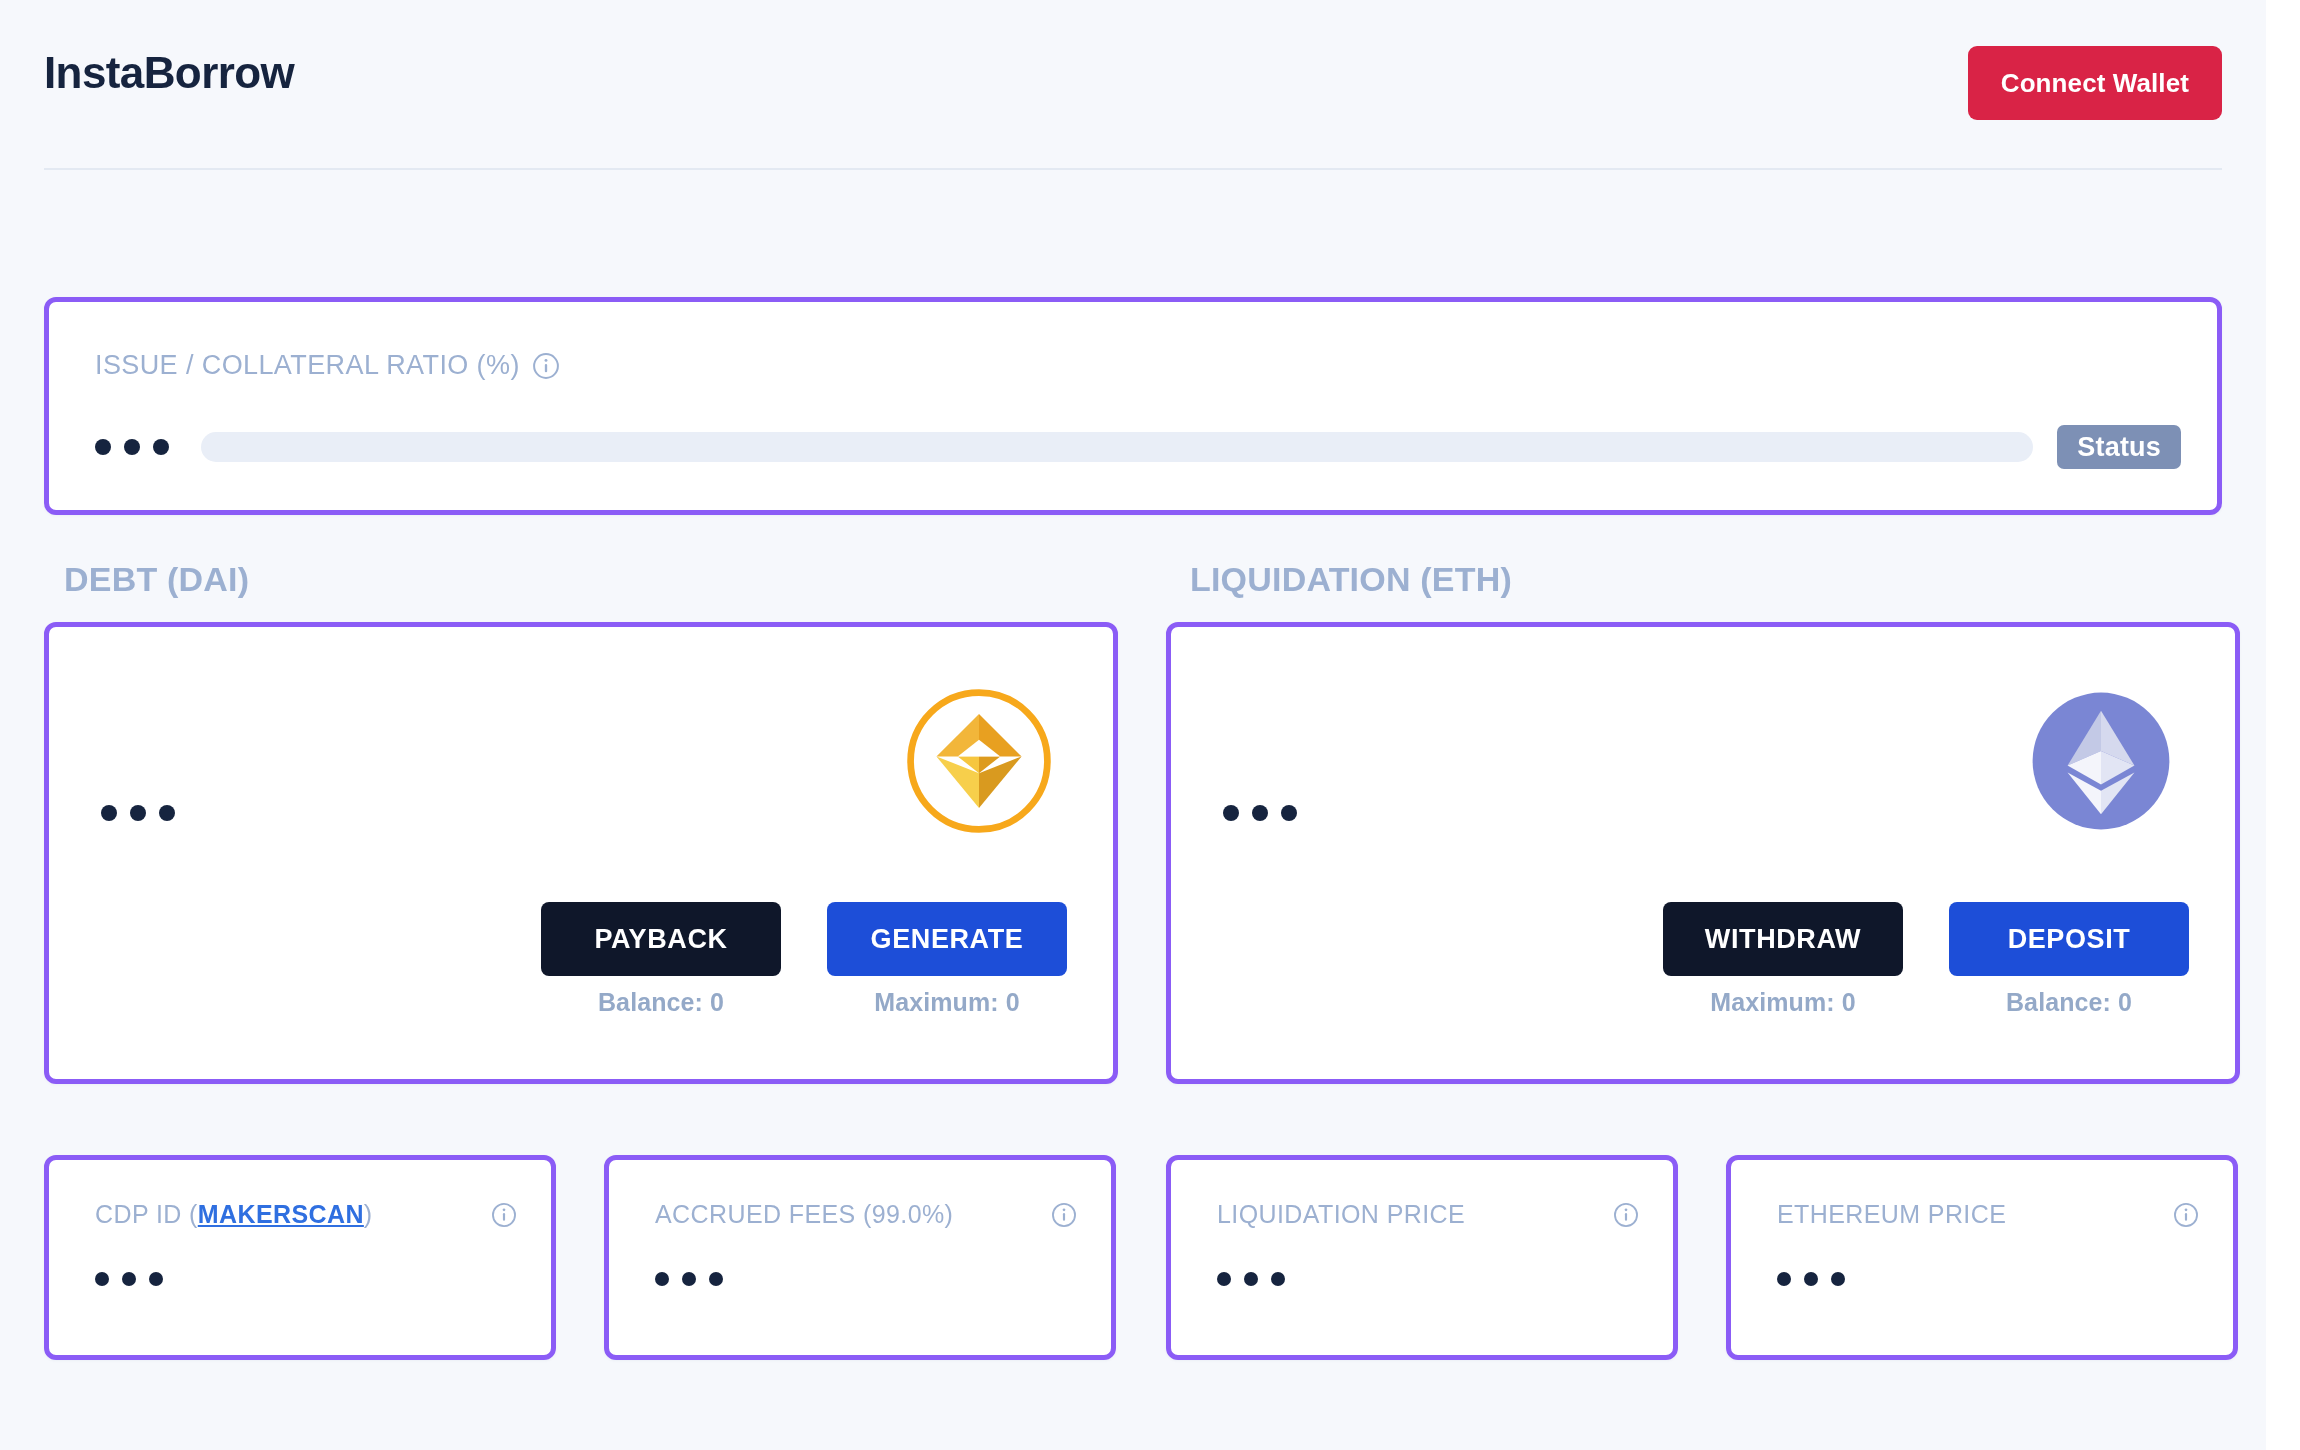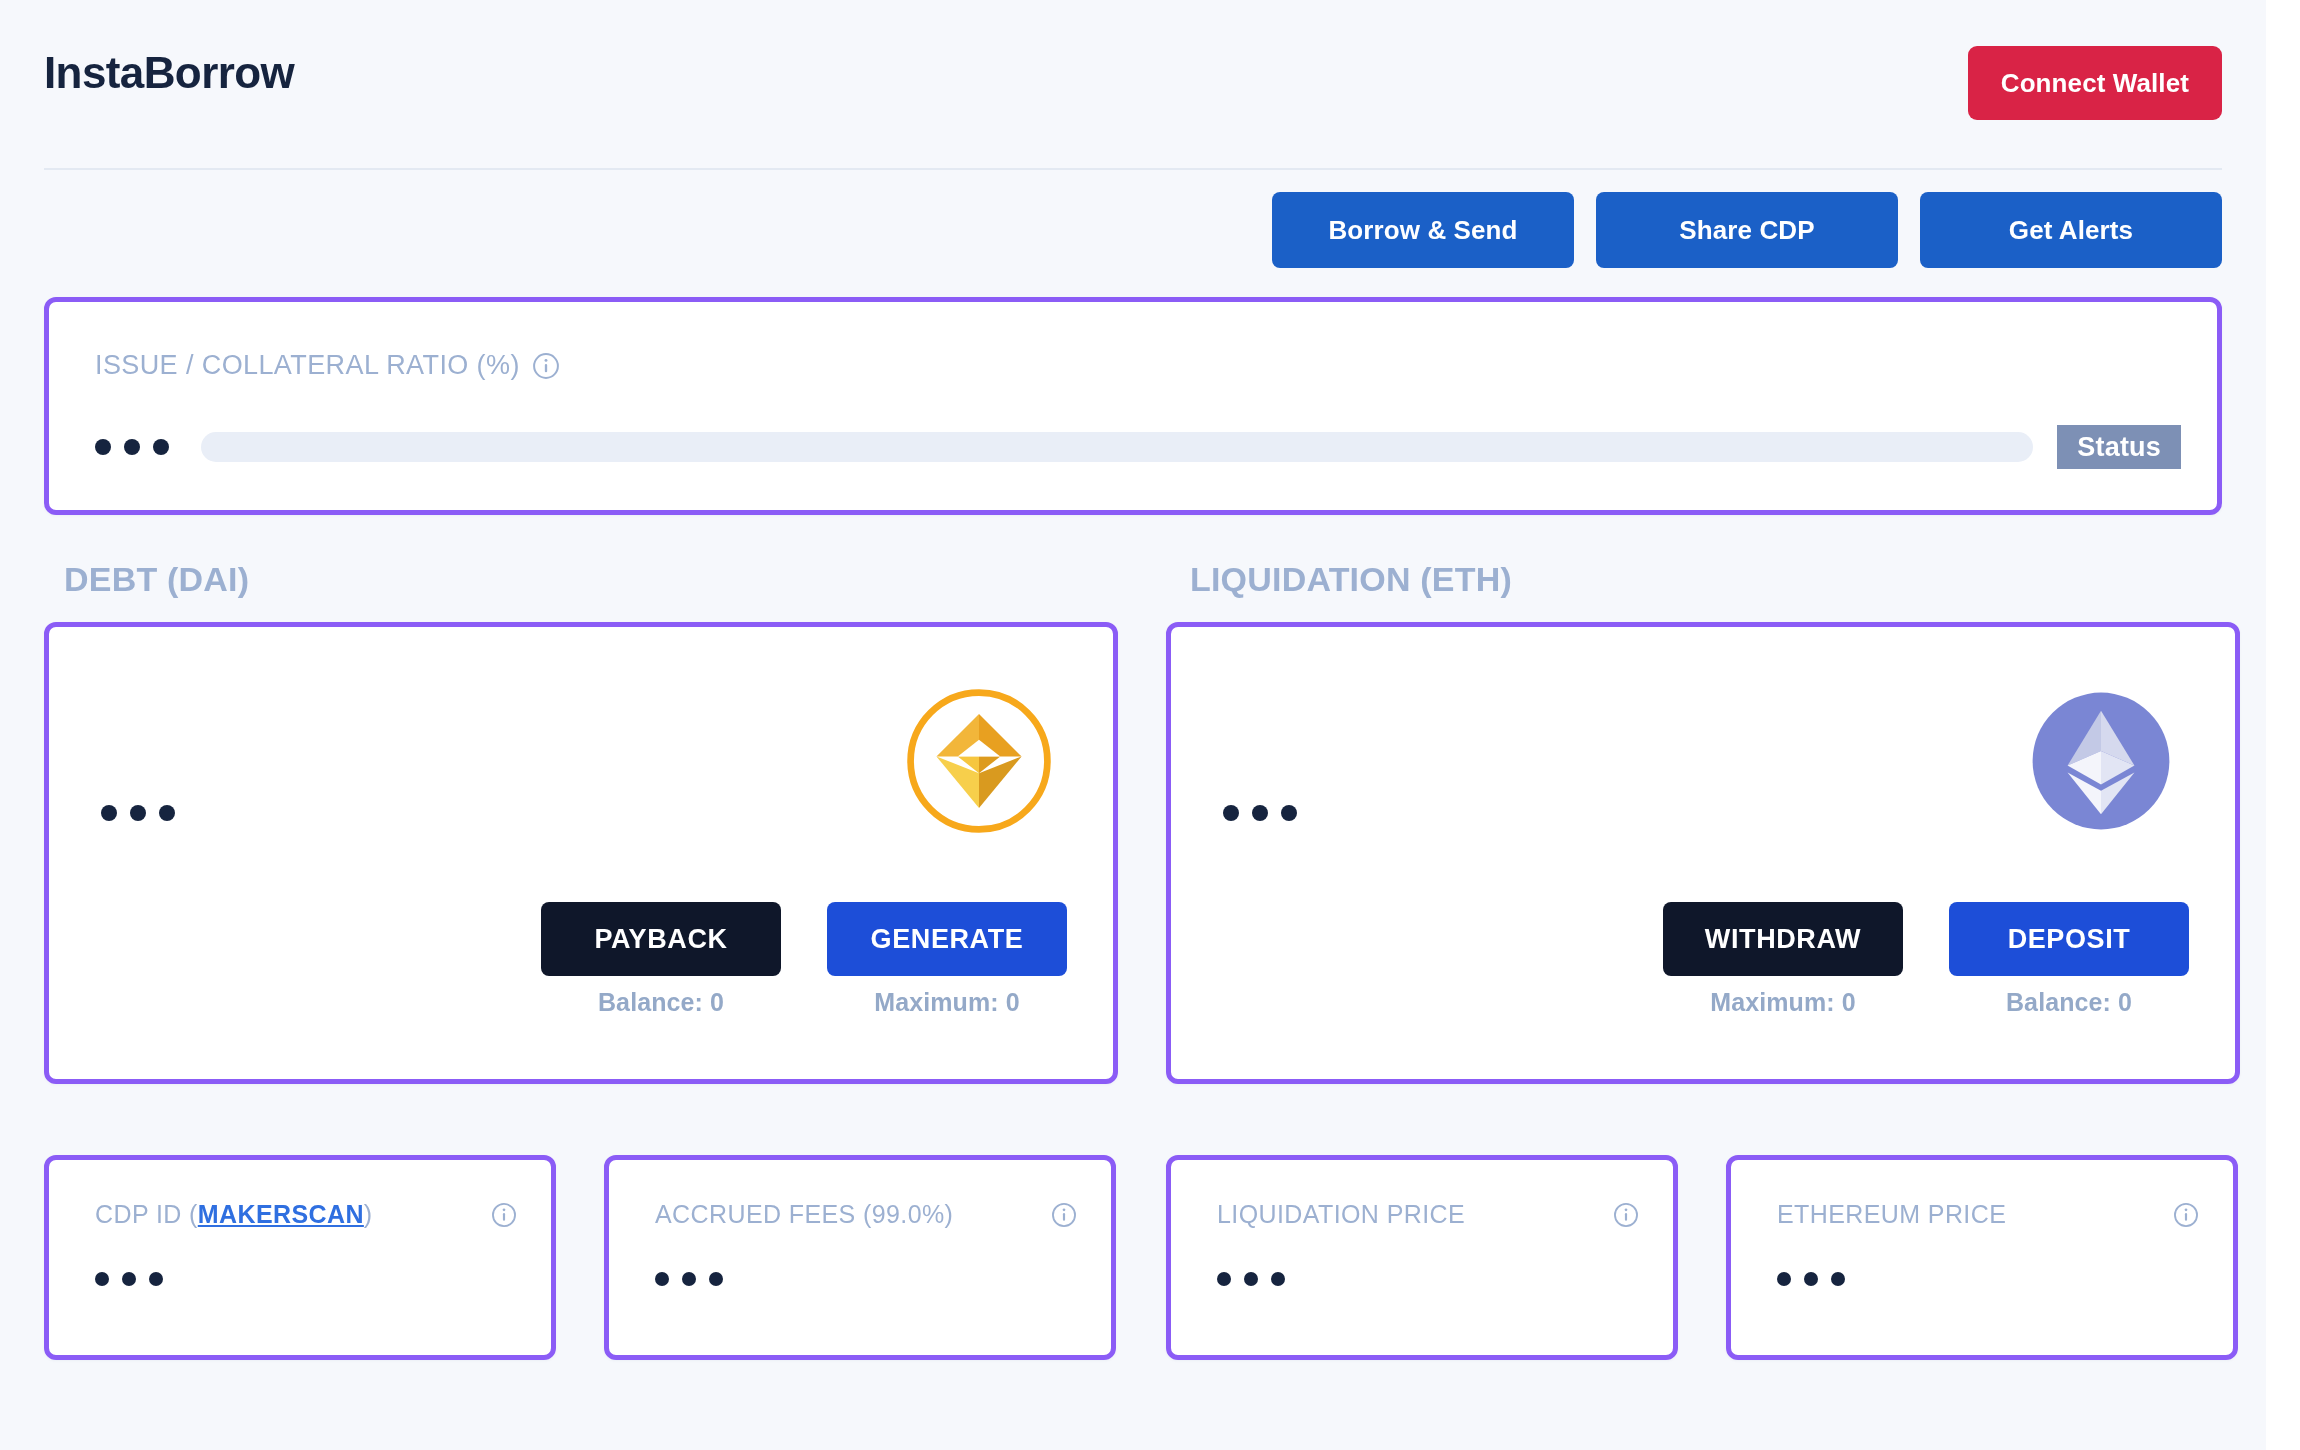--- a/index.html
+++ b/index.html
@@ -157,21 +157,21 @@
     position: absolute;
     left: 0; top: 0; bottom: 0;
     width: 0%;
     background: #1b60c7;
     border-radius: 15px;
   }
   .status-badge {
     margin-left: 24px;
     height: 44px;
     padding: 0 20px;
-    border-radius: 0;
+    border-radius: 7px;
     background: #7d90b5;
     color: #ffffff;
     font-size: 27px;
     font-weight: 700;
     letter-spacing: 0.2px;
     display: flex;
     align-items: center;
     justify-content: center;
     white-space: nowrap;
   }
@@ -322,25 +322,20 @@
 
 <div class="page">
   <div class="app-shell">
 
     <div class="header">
       <div class="brand">InstaBorrow</div>
       <button class="connect-wallet">Connect Wallet</button>
       <div class="header-rule"></div>
     </div>
 
-    <div class="action-row">
-      <button class="action-btn">Borrow &amp; Send</button>
-      <button class="action-btn">Share CDP</button>
-      <button class="action-btn">Get Alerts</button>
-    </div>
 
     <div class="card ratio-card">
       <div class="ratio-label-row">
         <span class="ratio-label">ISSUE / COLLATERAL RATIO (%)</span>
         <svg class="info-icon lg" viewBox="0 0 24 24">
           <circle cx="12" cy="12" r="10.2" fill="none" stroke="#9cb0d1" stroke-width="1.7"></circle>
           <circle cx="12" cy="7.2" r="1.25" fill="#9cb0d1"></circle>
           <rect x="11" y="10.2" width="2" height="7.2" rx="1" fill="#9cb0d1"></rect>
         </svg>
       </div>

